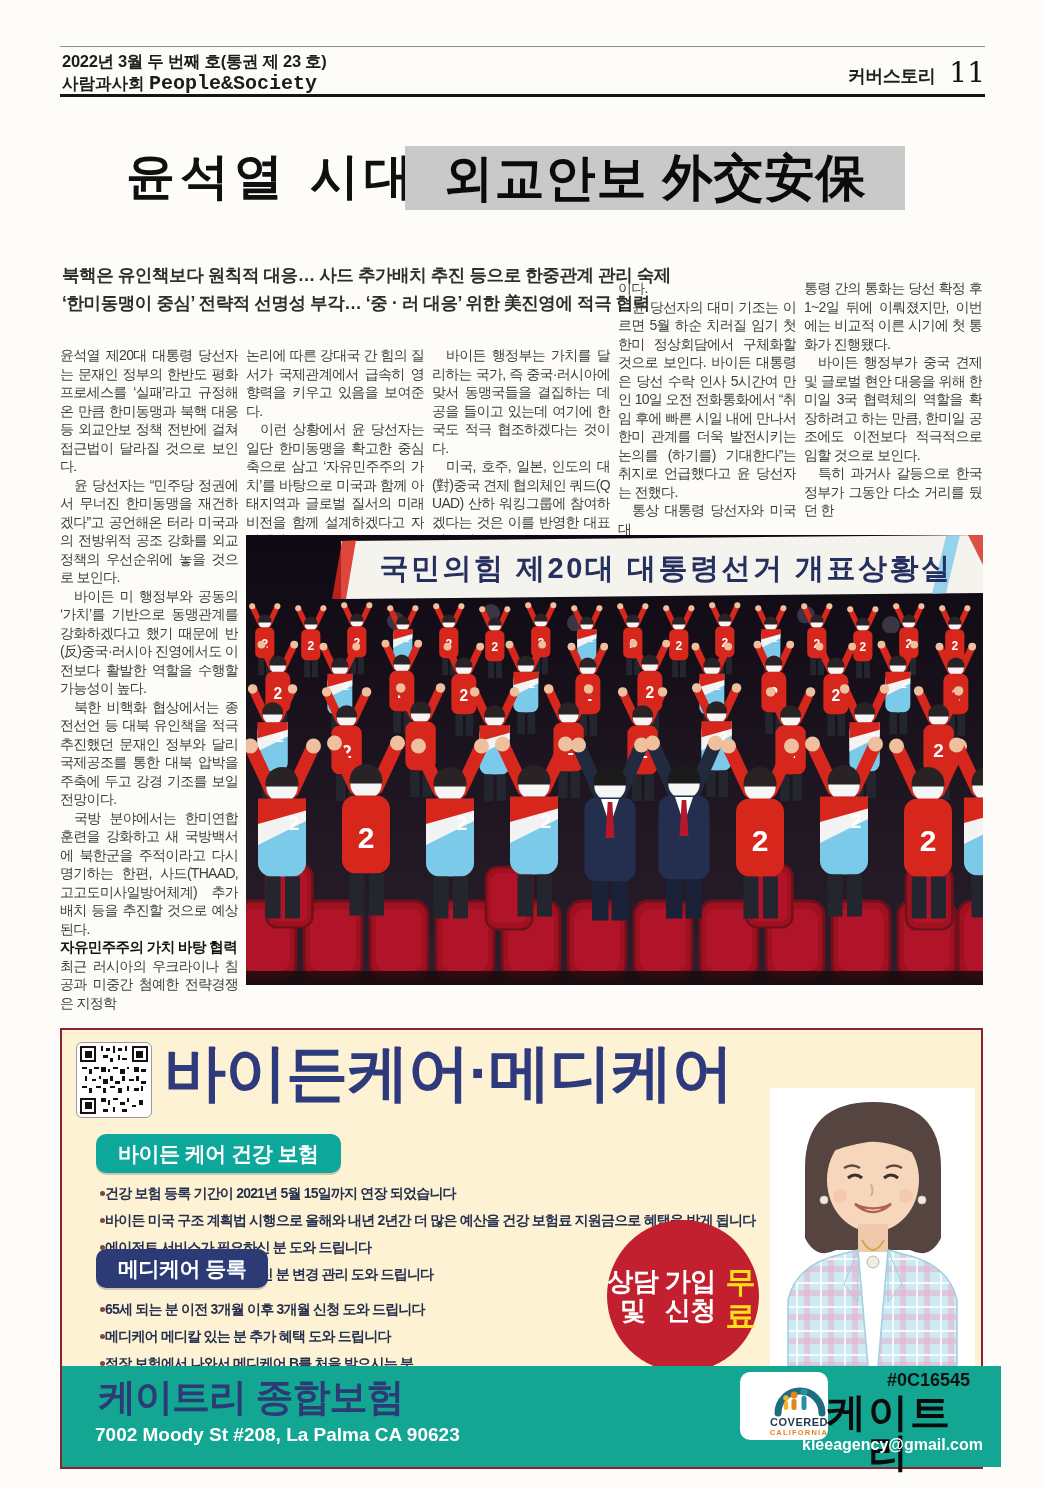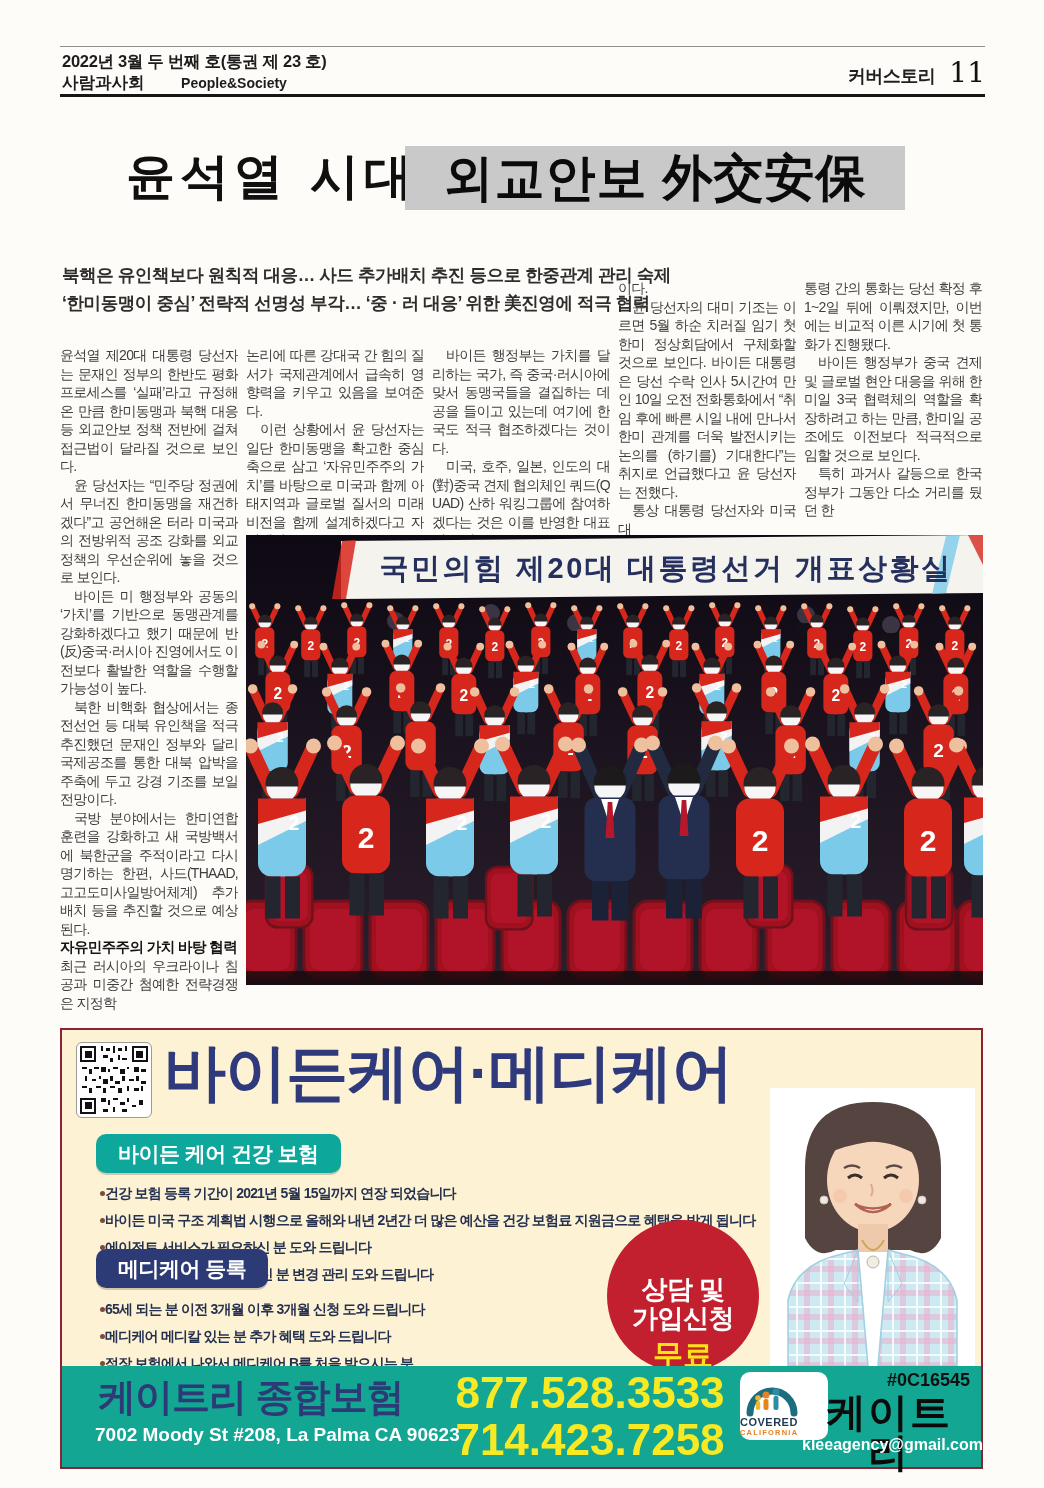--- a/index.html
+++ b/index.html
@@ -4,21 +4,21 @@
 <style>
   html,body{margin:0;padding:0;background:#d9d9d9;}
   #page{position:relative;width:1044px;height:1488px;margin:0 auto;background:#fdfcf8;overflow:hidden;
         font-family:"Liberation Sans",sans-serif;}
   .abs{position:absolute;}
   
   .hrule{background:#8f8f8f;height:1px;}
   .hrule2{background:#161616;height:3px;}
   .issue{font-size:16.5px;font-weight:700;color:#1c1c1c;letter-spacing:-0.3px;}
   .masthead{font-size:16.5px;font-weight:700;color:#1c1c1c;}
-  .masthead .en{font-family:Liberation Sans, sans-serif;font-weight:600;font-size:14px;margin-left:32px;}
+  .masthead .en{font-family:Liberation Mono, monospace;font-weight:600;font-size:20px;}
   .secwrap{display:flex;align-items:baseline;justify-content:flex-end;gap:14px;}
   .section{font-size:18px;font-weight:700;color:#1f1f1f;letter-spacing:-0.5px;}
   .pgnum{font-size:28px;color:#111;font-family:"DejaVu Serif",serif;}
   
   .kicker{font-family:"DejaVu Serif",serif;font-size:49px;font-weight:700;color:#101010;letter-spacing:5px;}
   .titlebox{background:#c9c9c9;display:flex;align-items:center;justify-content:center;}
   .titlebox span{font-size:50px;font-weight:900;color:#0b0b0b;letter-spacing:1px;}
   .deck{font-size:17.5px;font-weight:700;color:#2d2d2d;line-height:1.6;letter-spacing:-0.4px;}
   
   .col{width:178px;font-size:14px;line-height:18.5px;color:#3e3e3e;text-align:justify;
@@ -31,31 +31,31 @@
   .ad{background:#fdf3d4;border:2px solid #8c2332;box-sizing:border-box;}
   .adtitle{font-size:62px;font-weight:900;color:#2f3a7d;letter-spacing:-1px;white-space:nowrap;}
   .qr{background:#fff;border:1px solid #9a9a9a;border-radius:6px;padding:3px;box-sizing:border-box;}
   .pill{display:inline-flex;align-items:center;height:39px;padding:0 22px;border-radius:10px;color:#fff;
         font-size:21px;font-weight:800;letter-spacing:-0.5px;box-shadow:0 2px 0 rgba(0,0,0,0.18);}
   .pill.teal{background:#0ea79c;}
   .pill.navy{background:#2c3b76;}
   .blt{display:flex;align-items:flex-start;gap:0;font-size:14px;font-weight:700;color:#25304e;
        letter-spacing:-0.8px;line-height:27px;white-space:nowrap;}
   .blt .dot{width:5px;height:5px;border-radius:50%;background:#7a4a3a;margin-top:11px;flex:0 0 auto;}
-  .circle{width:152px;height:152px;border-radius:50%;background:#c2202e;display:flex;flex-direction:column;
-          align-items:center;justify-content:flex-end;line-height:1.12;text-align:center;}
+  .circle{width:152px;height:152px;border-radius:50%;background:#c2202e;display:flex;
+          align-items:center;justify-content:flex-start;line-height:1.12;text-align:center;}
   .circle .w{color:#fff;font-size:26px;font-weight:900;letter-spacing:-0.5px;}
   .circle .y{color:#ffe11a;font-size:30px;font-weight:900;margin-top:5px;}
   .womanbox{background:#ffffff;}
   .tealbar{background:#12a693;}
   .company{font-size:38px;font-weight:900;color:#2c3b76;letter-spacing:-1px;white-space:nowrap;}
   .addr{font-size:19px;font-weight:600;color:#ffffff;white-space:nowrap;}
   .phone{font-size:44px;font-weight:900;color:#f7ea24;line-height:1.07;text-align:center;white-space:nowrap;}
   .covbox{width:88px;height:68px;background:#fff;border-radius:10px;display:flex;flex-direction:column;
-          align-items:flex-start;padding-top:3px;box-sizing:border-box;}
+          align-items:flex-end;padding-top:3px;box-sizing:border-box;}
   .covtxt1{font-size:11px;font-weight:900;color:#1d3853;letter-spacing:0.5px;line-height:1;}
   .covtxt2{font-size:7.5px;font-weight:800;color:#e8821c;letter-spacing:1.2px;line-height:1.3;}
   .license{font-size:18px;font-weight:800;color:#101010;text-align:right;}
   .agent{font-size:40px;font-weight:900;color:#0a0a0a;letter-spacing:2px;text-align:center;line-height:1;}
   .email{font-size:16px;font-weight:600;color:#ffffff;text-align:center;}
 </style>
 </head>
 <body>
 
 <div id="page">
@@ -419,27 +419,23 @@
           <span>그룹 건강 보험료가 높으셔서 메디케어로 바꾸기 원하시는 분 도와 드립니다</span>
         </div>
     </div>
 
     <div class="abs circle" style="left:545px;top:190px;">
       <span class="w">상담 및</span>
       <span class="w">가입신청</span>
       <span class="y">무료</span>
     </div>
 
-    <div class="abs tealbar" style="left:0px;top:336px;width:919px;height:101px;">
+    <div class="abs tealbar" style="left:0px;top:336px;width:919px;height:101px;padding-left:20px;">
       <div class="abs company" style="left:36px;top:6px;">케이트리 종합보험</div>
       <div class="abs addr" style="left:33px;top:58px;">7002 Moody St #208, La Palma CA 90623</div>
-      <div class="abs phone" style="left:378px;top:3px;width:300px;">
-        <div>877.528.3533</div>
-        <div>714.423.7258</div>
-      </div>
       <div class="abs covbox" style="left:678px;top:6px;">
         <svg width="60" height="42" viewBox="0 0 60 42">
           <path d="M10,38 A22,22 0 0 1 54,38" stroke="#1d6d80" stroke-width="7" fill="none" stroke-linecap="round"></path>
           <circle cx="26" cy="20" r="3.5" fill="#e8821c"></circle>
             <rect x="23.5" y="24" width="5" height="11" rx="2" fill="#e8821c"></rect>
           <circle cx="36" cy="17" r="3.5" fill="#2a8fa3"></circle>
             <rect x="33.5" y="21" width="5" height="14" rx="2" fill="#2a8fa3"></rect>
           <circle cx="18" cy="23" r="2.8" fill="#f1b52a"></circle>
             <rect x="15.8" y="26" width="4.4" height="9" rx="2" fill="#f1b52a"></rect>
         </svg>

